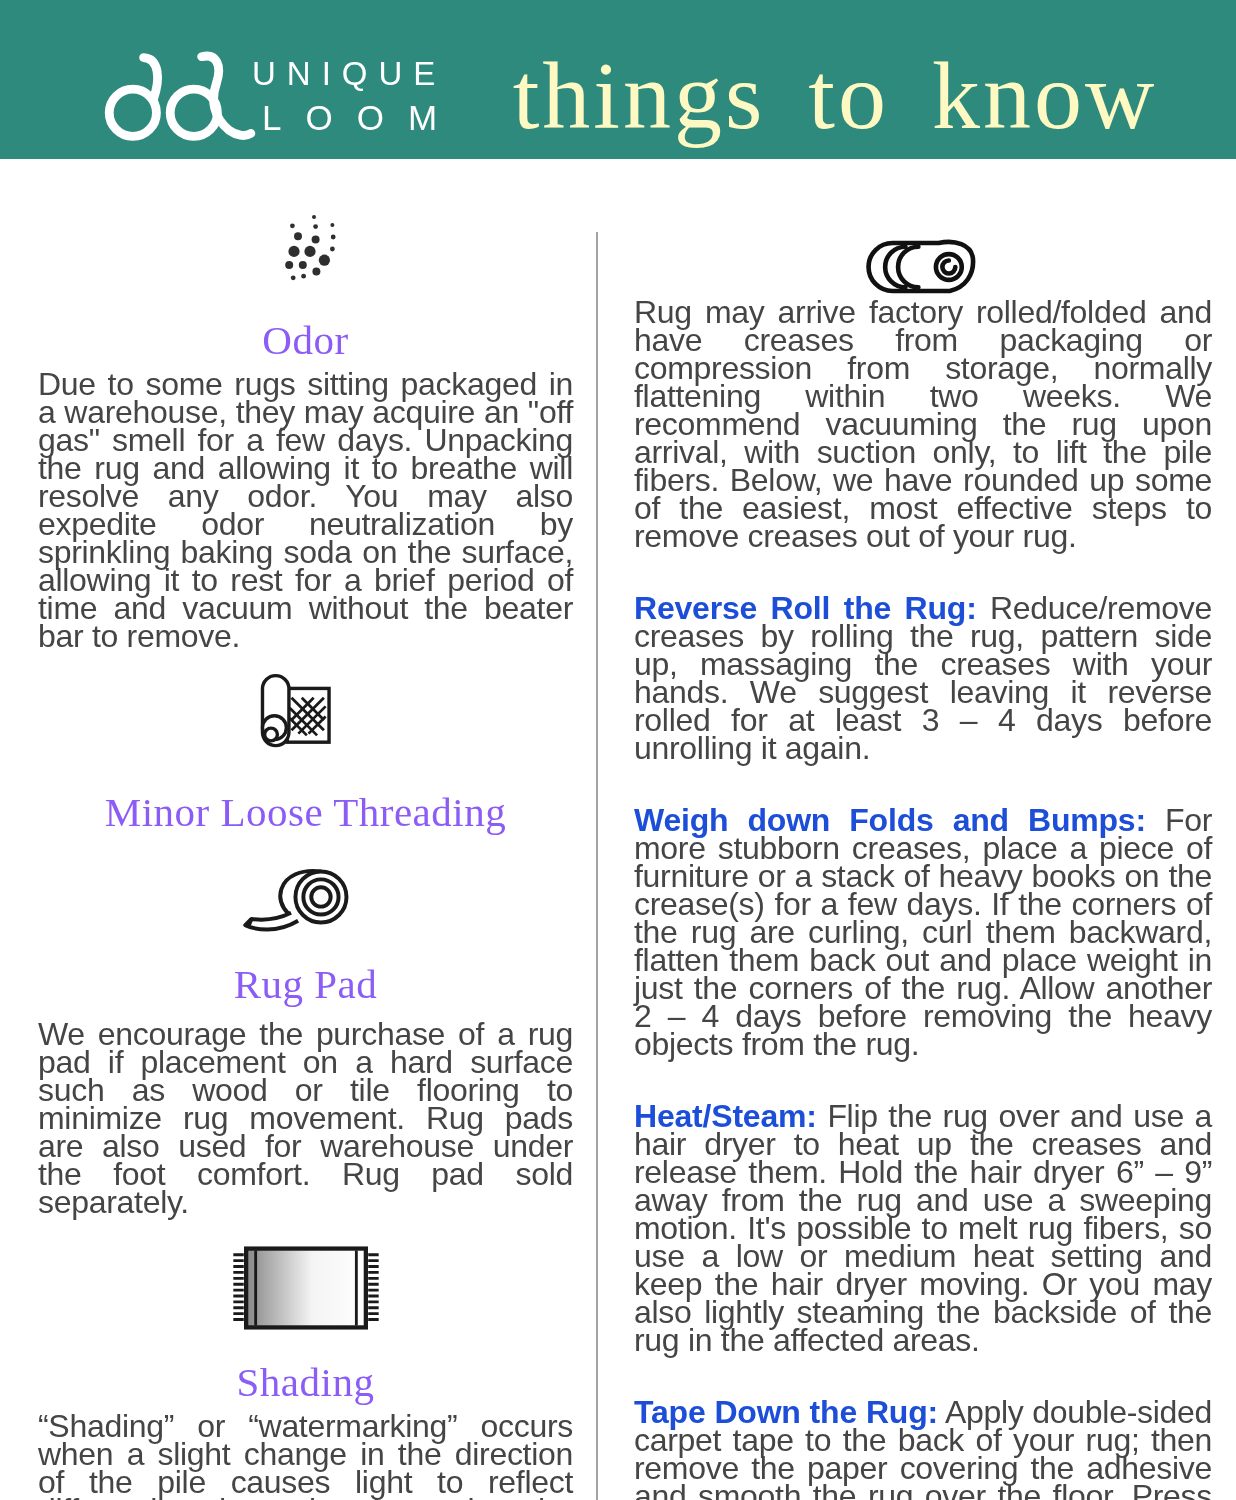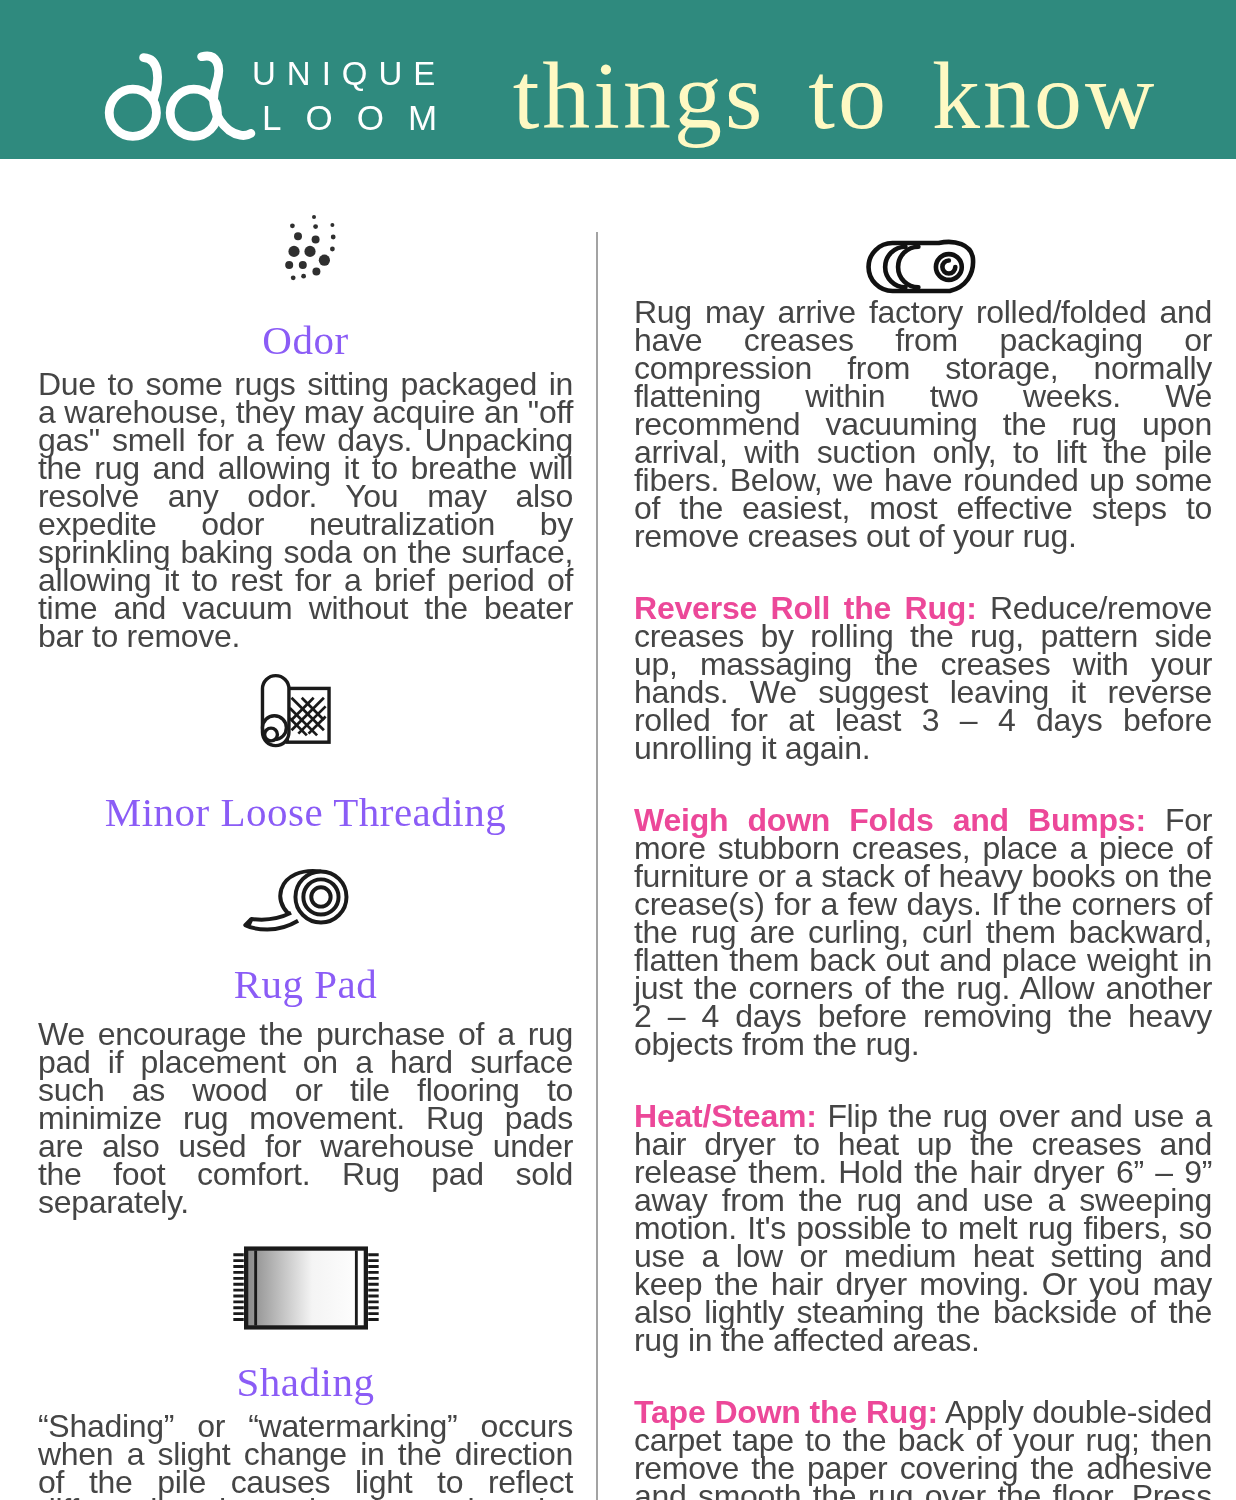--- a/index.html
+++ b/index.html
@@ -44,21 +44,21 @@
   h2.sec-head {
     font-family:"Liberation Serif", serif; font-weight:500;
     color:#8b5cf6; font-size:41px; line-height:48px;
     text-align:center; letter-spacing:0.5px;
   }
 
   p.body-txt {
     font-size:32px; line-height:28px; letter-spacing:-0.3px;
     color:#454545; text-align:justify;
   }
-  p.body-txt strong { color:#ec4899; font-weight:700; letter-spacing:-0.2px; }
+  p.body-txt strong { color:#1d4ed8; font-weight:700; letter-spacing:-0.2px; }
 
   
   .s-odor .icon      { width:104px; height:94px;  margin-top:16px; }
   .s-odor h2         { margin-top:16px; margin-bottom:6px; }
   .s-thread .icon    { width:128px; height:96px;  margin-top:22px; }
   .s-thread h2       { margin-top:20px; margin-bottom:4px; }
   .s-pad .icon       { width:132px; height:88px;  margin-top:24px; }
   .s-pad h2          { margin-top:12px; margin-bottom:12px; }
   .s-shade .icon     { width:152px; height:92px;  margin-top:26px; }
   .s-shade h2        { margin-top:24px; margin-bottom:6px; }

